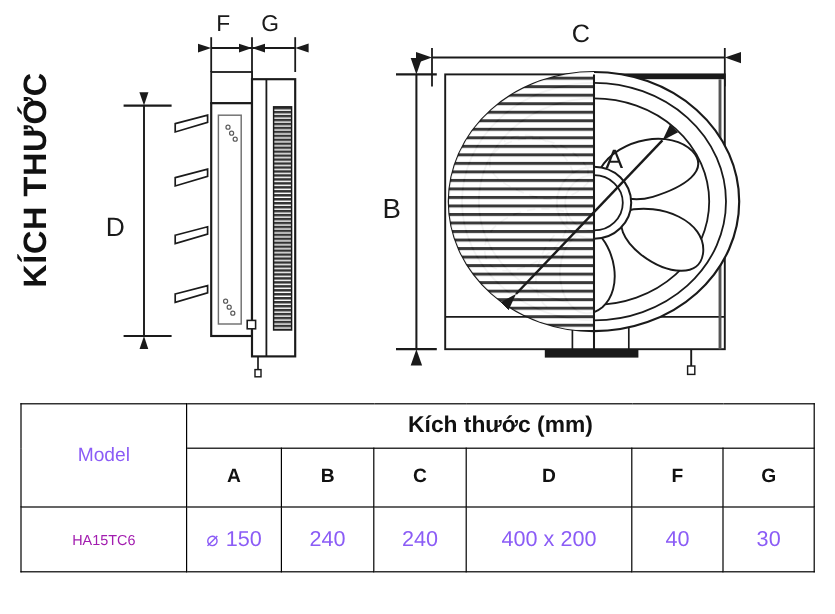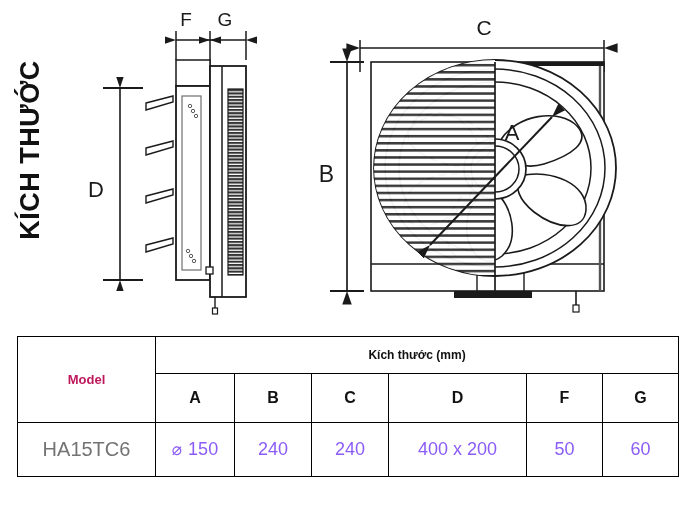--- a/index.html
+++ b/index.html
@@ -60,44 +60,44 @@
     background: #ffffff;
   }
   table.spec td {
     border: 1.6px solid #000000;
     text-align: center;
     vertical-align: middle;
     padding: 0;
   }
   td.hdr-group {
     font-weight: bold;
-    font-size: 12px;
+    font-size: 19px;
     color: #111111;
     height: 36px;
   }
   td.hdr-model {
-    font-weight: bold;
-    font-size: 13px;
-    color: #be185d;
+    font-weight: normal;
+    font-size: 16px;
+    color: #8b5cf6;
   }
   td.hdr-letter {
     font-weight: bold;
     font-size: 16px;
     color: #111111;
     height: 48px;
   }
   td.val {
     font-size: 18px;
     color: #8b5cf6;
     height: 53px;
     font-weight: normal;
   }
   td.val-model {
-    font-size: 20px;
-    color: #737373;
+    font-size: 12px;
+    color: #a21caf;
   }
   .dia {
     font-size: 17px;
     letter-spacing: 1px;
   }
 </style>
 </head>
 <body>
 
 <div id="section-title">
@@ -296,18 +296,18 @@
         <td class="hdr-letter">D</td>
         <td class="hdr-letter">F</td>
         <td class="hdr-letter">G</td>
       </tr>
       <tr>
         <td class="val val-model">HA15TC6</td>
         <td class="val"><span class="dia">⌀</span>&nbsp;<span>150</span></td>
         <td class="val">240</td>
         <td class="val">240</td>
         <td class="val">400 x 200</td>
-        <td class="val">50</td>
-        <td class="val">60</td>
+        <td class="val">40</td>
+        <td class="val">30</td>
       </tr>
     </tbody>
   </table>
 </div>
 
 </body></html>

